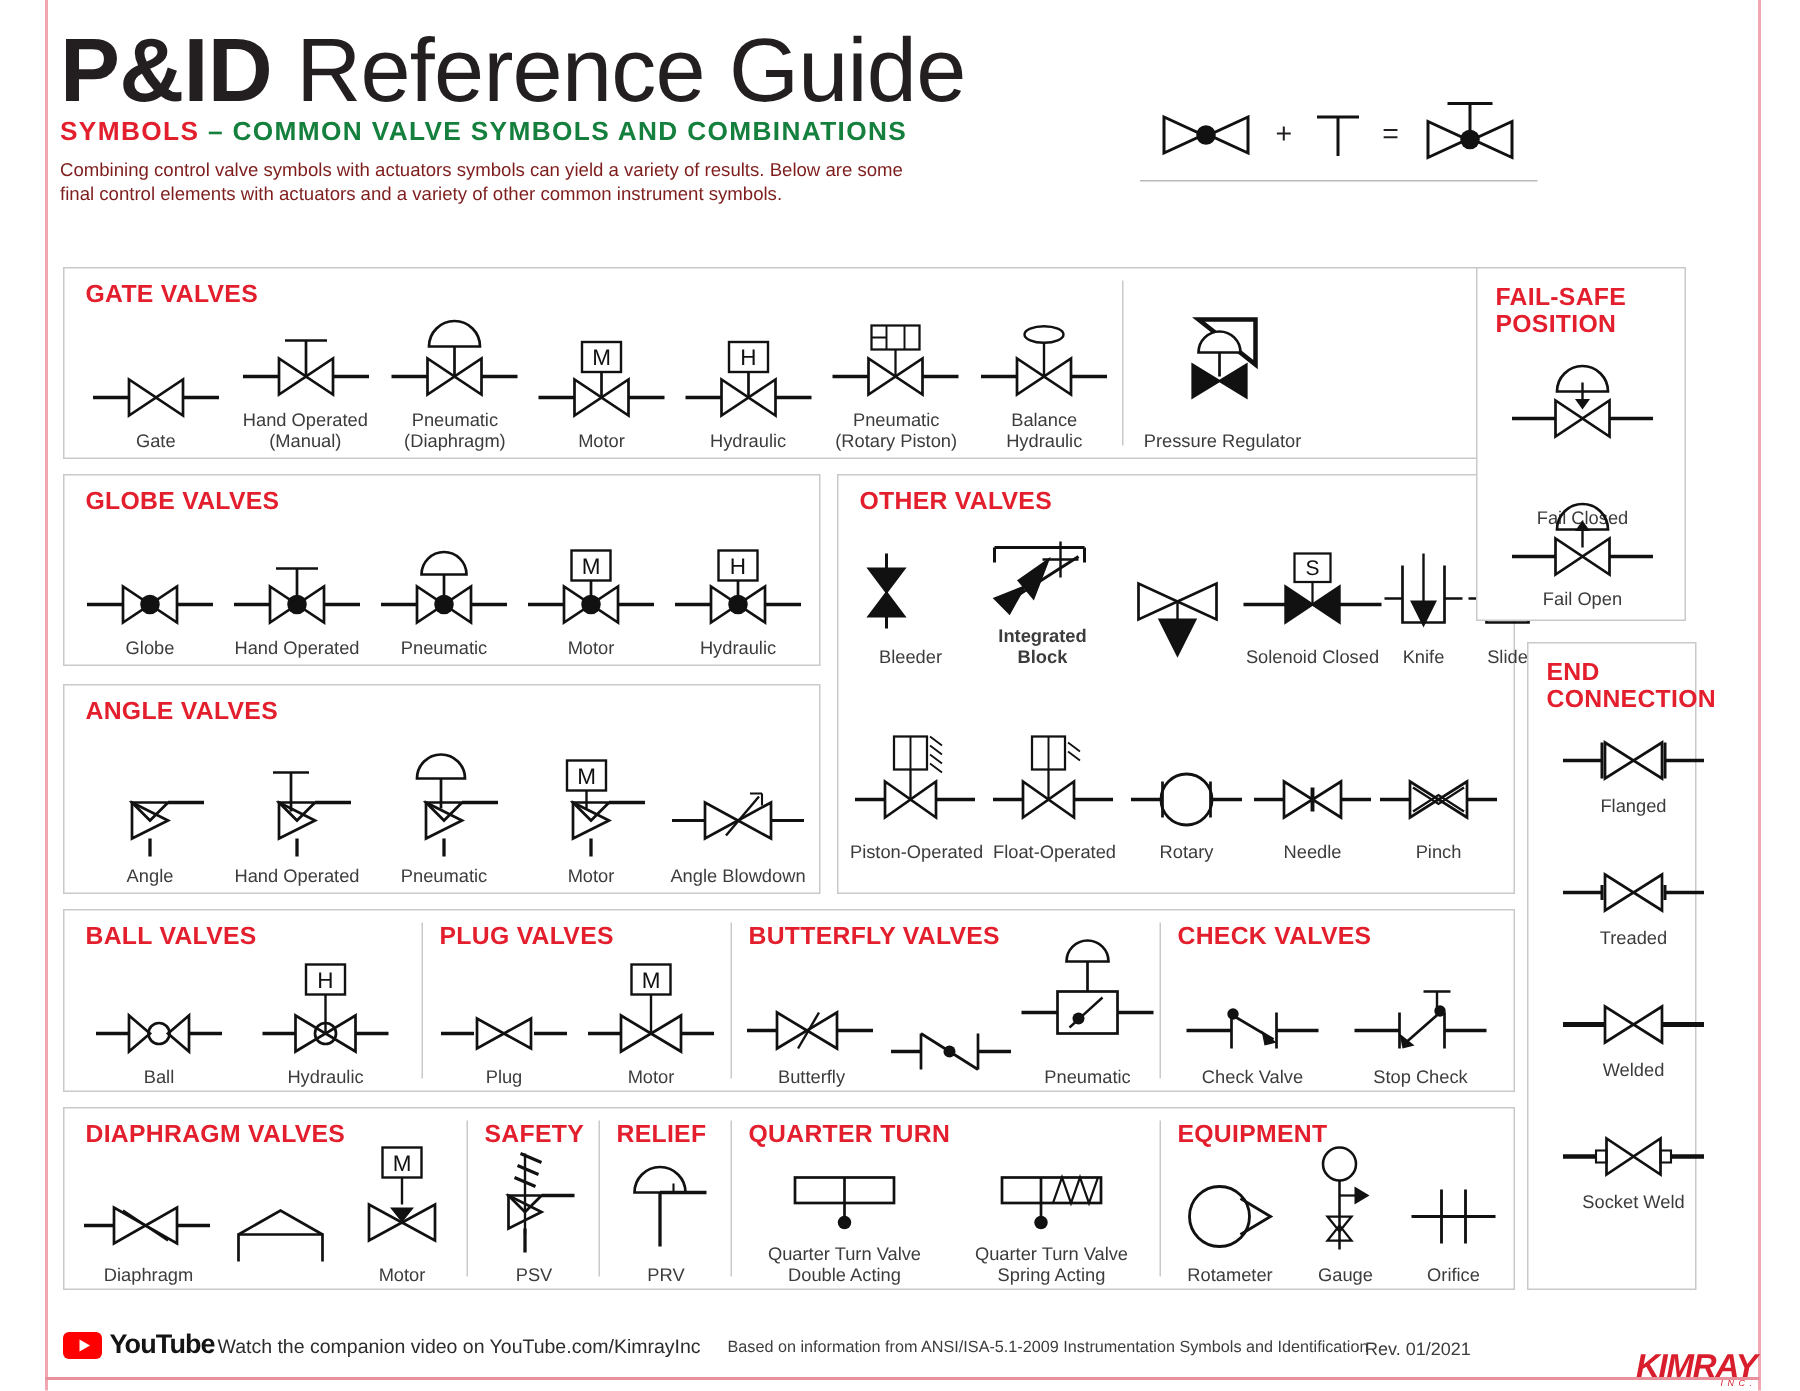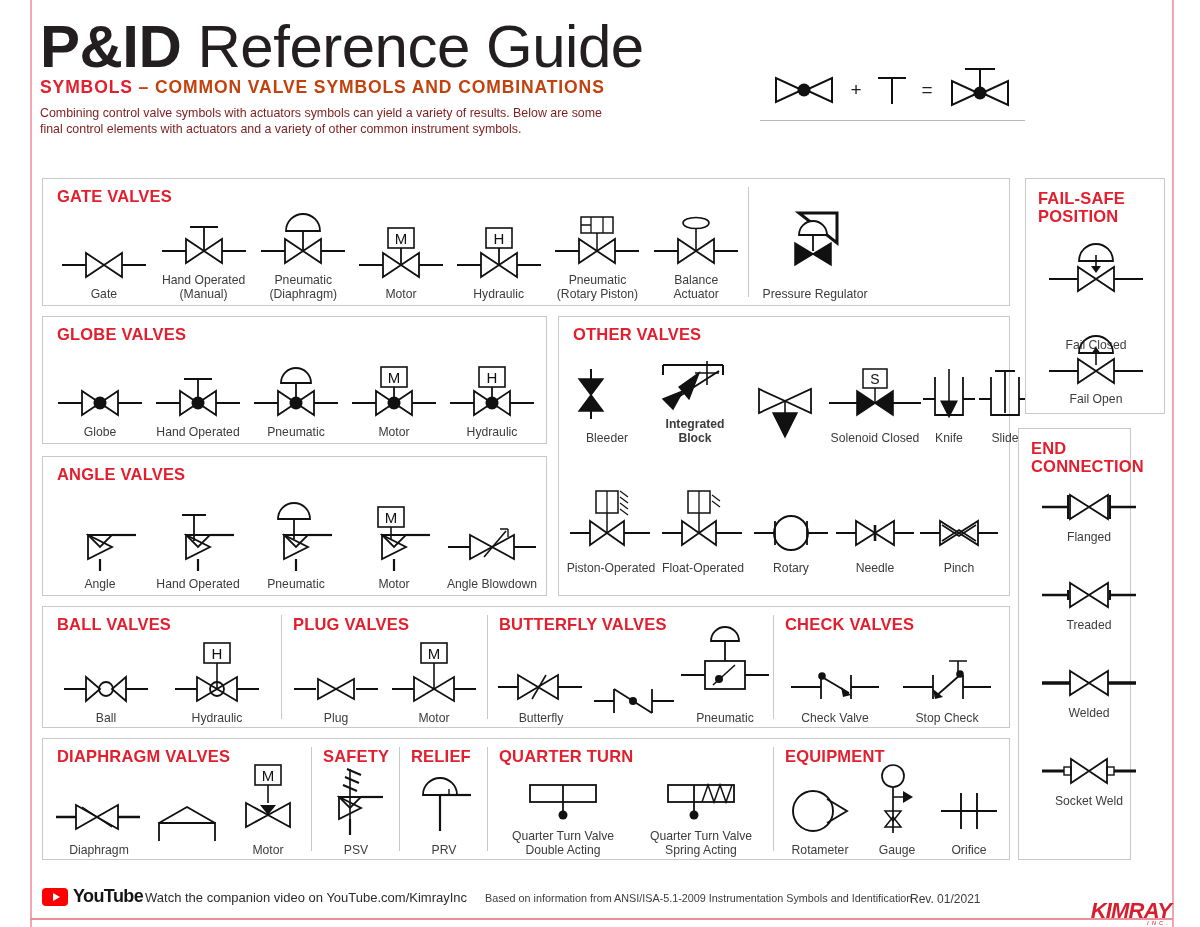--- a/index.html
+++ b/index.html
@@ -18,21 +18,21 @@
 
   
   .header { position:absolute; left:40px; top:22px; width:720px; }
   .title { font-size:60px; line-height:50px; font-weight:400; letter-spacing:-0.5px; white-space:nowrap;}
   .title b { font-weight:bold; }
   .subtitle {
     margin-top:5px; font-size:17.5px; font-weight:bold; letter-spacing:0.9px;
     white-space:nowrap;
   }
   .subtitle .red { color:#e31e2d; }
-  .subtitle .dark { color:#c2410c; }
+  .subtitle .dark { color:#15803d; }
   .intro { margin-top:8px; font-size:12.4px; line-height:15.5px; color:#7f1d1d; max-width:570px; }
 
   
   .equation { position:absolute; left:760px; top:62px; width:265px; }
   .eq-row { display:flex; align-items:center; justify-content:center; gap:6px; height:56px; }
   .eq-op { font-size:19px; color:#231f20; padding:0 4px; }
   .eq-rule { border-top:1px solid #b9b9b9; margin-top:2px; }
   .eq-labels { display:flex; margin-top:5px; }
   .eq-labels div { flex:1; text-align:center; font-size:12.2px; line-height:14.5px; color:#3c3c3c; }
 
@@ -206,21 +206,21 @@
     <div class="item" style="width:98px;">
       <div class="sym">
         <svg width="96" height="58" viewBox="0 0 96 58">
           <ellipse cx="48" cy="12" rx="13" ry="5.5" fill="none" stroke="#111" stroke-width="1.6"></ellipse>
           <path d="M48 17 L48 40" stroke="#111" stroke-width="1.6"></path>
           <path d="M6 40 L30 40 M66 40 L90 40" stroke="#111" stroke-width="2.2"></path>
           <path d="M30 28 L30 52 L48 40 Z M66 28 L66 52 L48 40 Z" fill="none" stroke="#111" stroke-width="1.8"></path>
         </svg>
       </div>
       <div class="lbl">Balance
-Actuator</div>
+Hydraulic</div>
     </div>
   </div>
 
   <div class="items" style="position:absolute; left:712px; top:28px; width:250px; height:94px;">
     <div class="item" style="width:120px;">
       <div class="sym">
         <svg width="80" height="80" viewBox="0 0 80 80">
           <path d="M24 10 L62 10 L62 40 Z" fill="none" stroke="#111" stroke-width="3"></path>
           <path d="M24 32 A14 14 0 0 1 52 32 Z" fill="#fff" stroke="#111" stroke-width="1.8"></path>
           <path d="M38 32 L38 48" stroke="#111" stroke-width="1.8"></path>
@@ -769,21 +769,21 @@
         <svg width="68" height="60" viewBox="0 0 68 60">
           <path d="M6 32 L62 32" stroke="#111" stroke-width="1.9"></path>
           <path d="M26 14 L26 50 M42 14 L42 50" stroke="#111" stroke-width="1.9"></path>
         </svg>
       </div>
       <div class="lbl">Orifice</div>
     </div>
   </div>
 </div>
 
-<div class="panel" style="left:1025px; top:178px; width:140px; height:236px;">
+<div class="panel" style="left:984px; top:178px; width:140px; height:236px;">
   <div class="panel-title two-line" style="position:absolute;left:12px;top:10px;">
     <div>FAIL-SAFE</div>
     <div>POSITION</div>
   </div>
   <div class="sidebar-item" style="position:absolute;left:0;top:60px;width:140px;gap:38px;">
     <div>
       <svg width="110" height="58" viewBox="0 0 110 58">
         <path d="M38 22 A17 17 0 0 1 72 22 Z" fill="none" stroke="#111" stroke-width="1.8"></path>
         <path d="M55 16 L55 32" stroke="#111" stroke-width="1.6"></path>
         <path d="M50 27 L55 34 L60 27 Z" fill="#111"></path>

